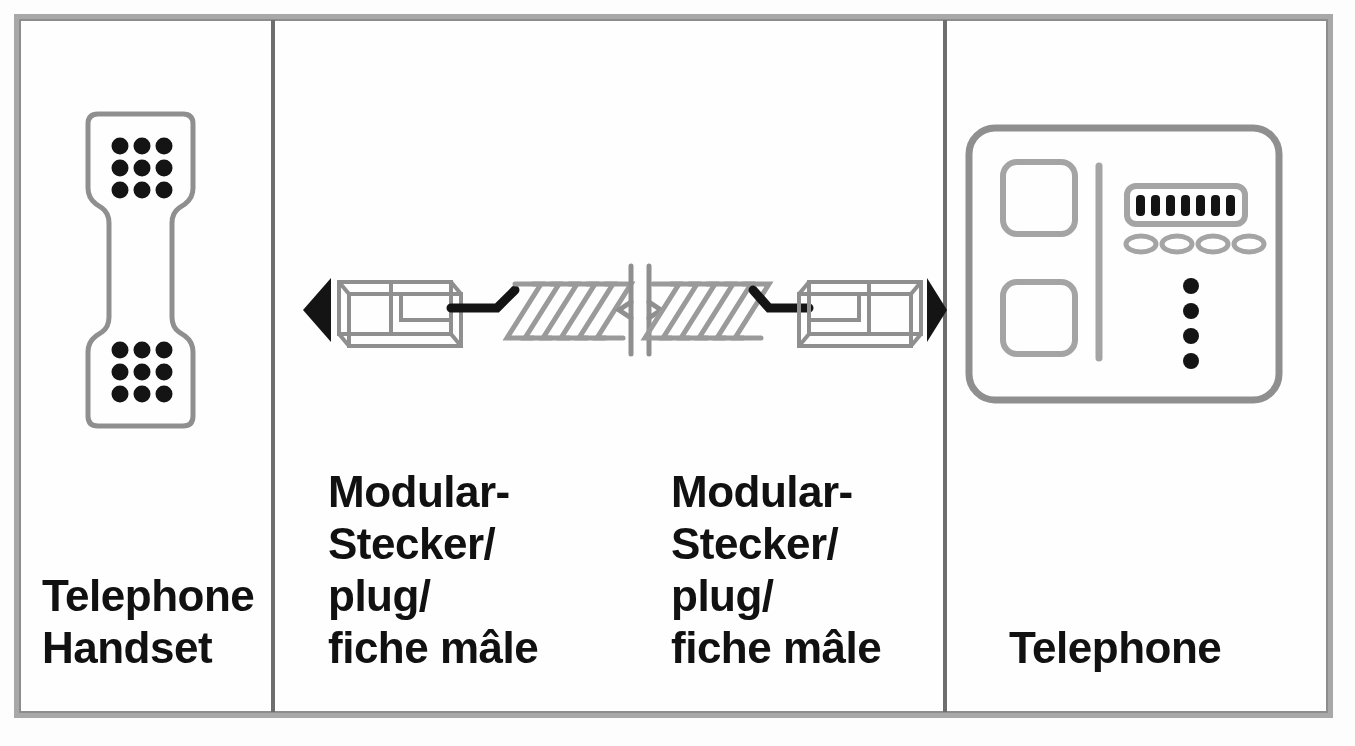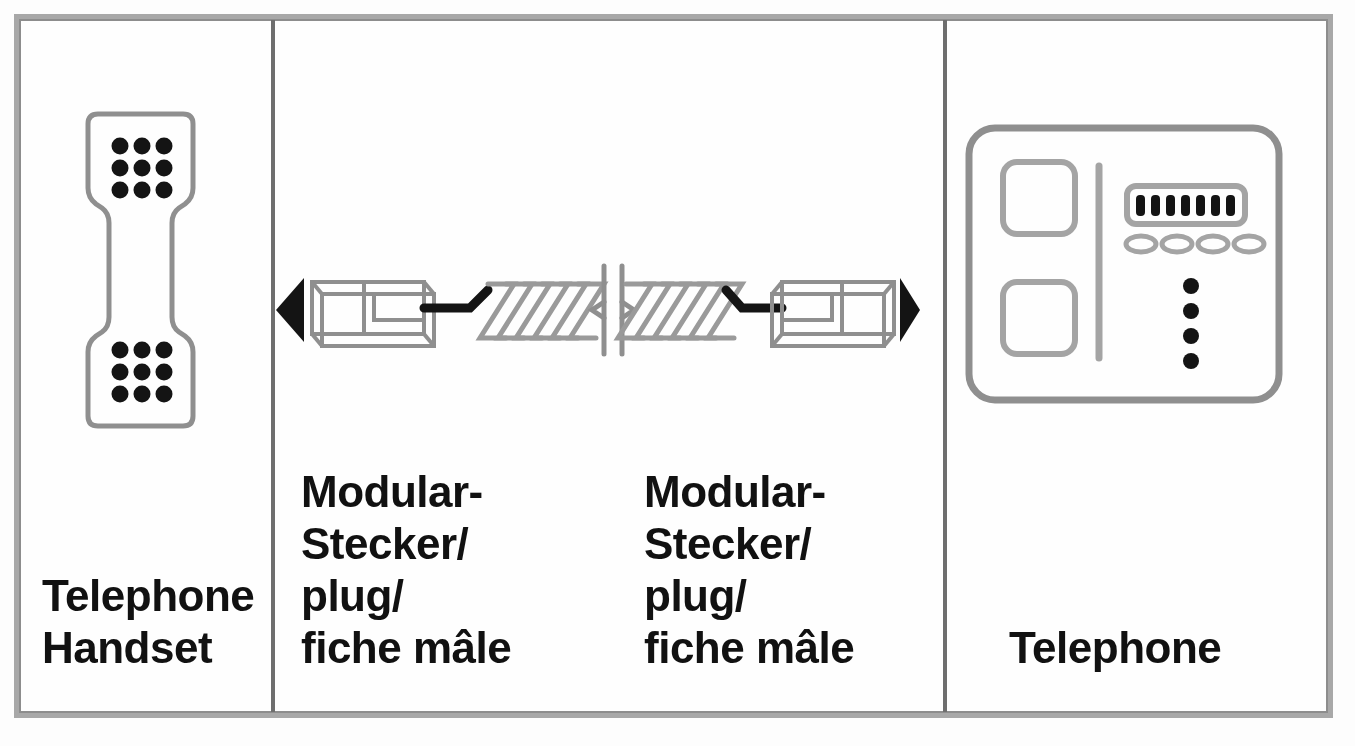--- a/index.html
+++ b/index.html
@@ -51,21 +51,21 @@
   .divider.d1 { left: 271px; }
   .divider.d2 { left: 943px; }
 
   
   .panel {
     position: absolute;
     top: 20px;
     height: 692px;
   }
   .panel-left   { left: 20px;  width: 251px; }
-  .panel-center { left: 264px; width: 668px; }
+  .panel-center { left: 291px; width: 668px; }
   .panel-right  { left: 947px; width: 381px; }
 
   
   .caption {
     position: absolute;
     font-family: "Liberation Sans", sans-serif;
     font-weight: bold;
     color: #111111;
     line-height: 1.18;
     letter-spacing: -0.5px;

